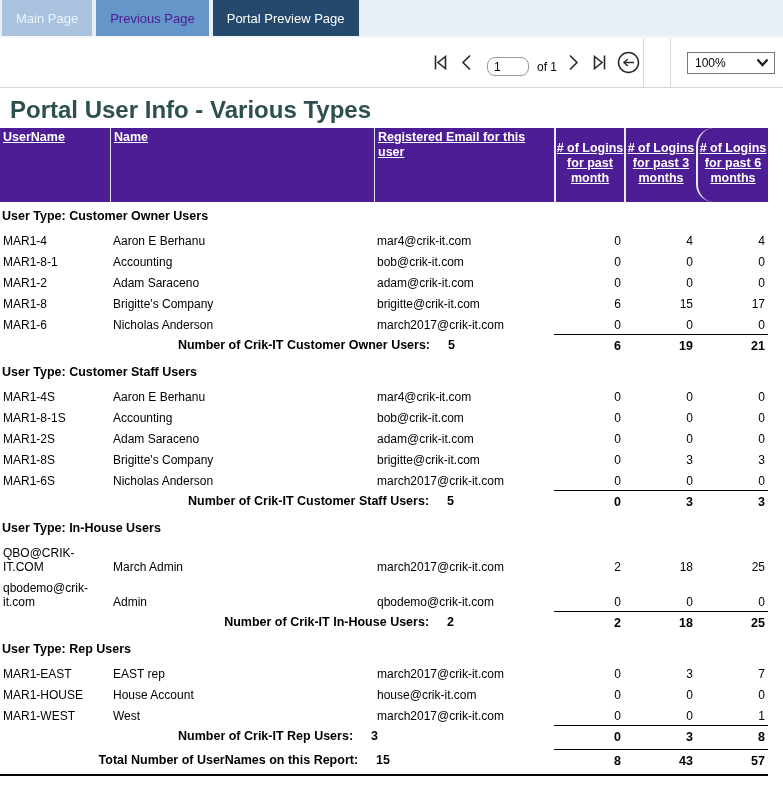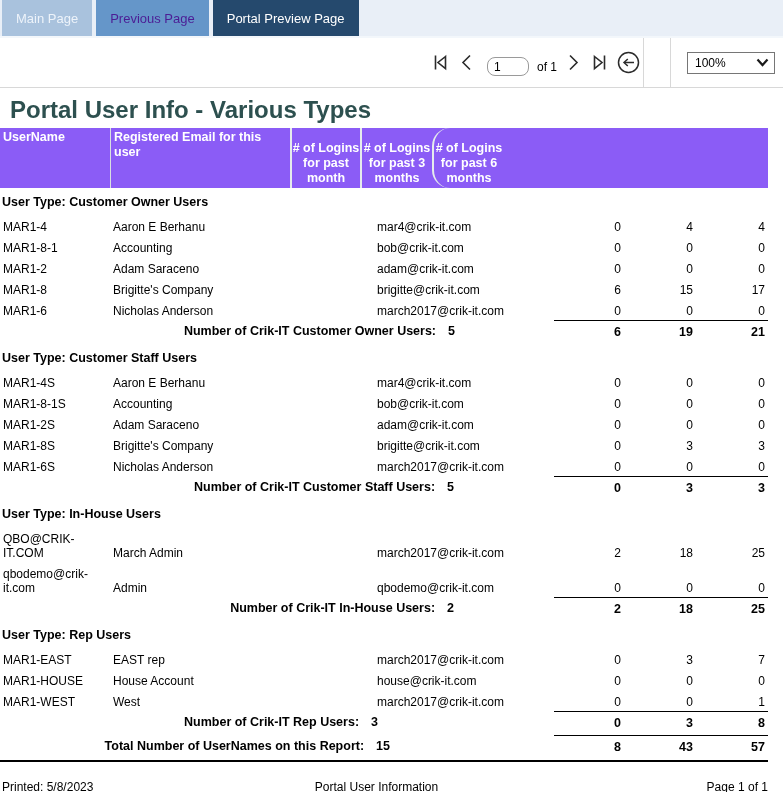--- a/index.html
+++ b/index.html
@@ -31,42 +31,42 @@
   .zoom-select { width: 88px; height: 22px; border: 1px solid #767676; background: #fff;
     display: flex; align-items: center; justify-content: space-between;
     padding: 0 5px 0 7px; font-size: 12px; margin-left: 16px; cursor: pointer; }
 
   
   .title { color: #2d504f; font-size: 24px; font-weight: bold;
     padding: 8px 0 0 10px; height: 40px; line-height: 28px; }
 
   
   .report { width: 768px; }
-  .thead { display: flex; background: #8b5cf6; color: #fff; height: 60px;
-    font-size: 12.5px; font-weight: bold; line-height: 15px; }
+  .thead { display: flex; background: #4c1d95; color: #fff; height: 74px;
+    font-size: 12.5px; font-weight: bold; line-height: 15px; text-decoration: underline; }
   .c-user  { width: 110px; padding: 2px 2px 0 3px; }
   .c-name  { width: 264px; padding: 2px 2px 0 3px; }
   .c-email { width: 180px; padding: 2px 2px 0 3px; }
   .c-n1 { width: 70px; } .c-n2 { width: 72px; } .c-n3 { width: 72px; border-radius: 18px; }
   .thead .c-name, .thead .c-email { border-left: 1px solid #d8e0e0; }
   .thead .c-n1, .thead .c-n2, .thead .c-n3 { border-left: 2px solid #e6ecec;
     text-align: center; padding-top: 13px; }
 
   .trow { display: flex; align-items: flex-end; padding-top: 5px;
     font-size: 12px; line-height: 14px; }
   .trow .c-user { word-break: break-word; }
   .trow .c-n1, .trow .c-n2, .trow .c-n3,
   .sum-totals .c-n1, .sum-totals .c-n2, .sum-totals .c-n3 {
     text-align: right; padding-right: 3px; }
 
   .sec-header { padding: 7px 0 4px 2px; font-weight: bold; font-size: 12.5px;
     line-height: 14px; }
 
   .sum-row { display: flex; align-items: flex-start; margin-top: 2px; }
-  .sum-left { width: 554px; display: flex; justify-content: flex-end; gap: 12px;
+  .sum-left { width: 554px; display: flex; justify-content: flex-end; gap: 18px;
     font-weight: bold; font-size: 12.5px; line-height: 14px; padding-top: 4px; }
   .sum-totals { display: flex; width: 214px; border-top: 1px solid #000;
     font-weight: bold; font-size: 12.5px; line-height: 14px; padding-top: 4px; }
   .section { margin-bottom: 5px; }
   .section-1 .sum-left { padding-right: 99px; }
   .section-2 .sum-left { padding-right: 100px; }
   .section-3 .sum-left { padding-right: 100px; }
   .section-4 .sum-left { padding-right: 176px; }
   .grand-total .sum-left { padding-right: 164px; }
 
@@ -134,20 +134,21 @@
     </svg>
   </div>
 </div>
 
 <div class="title">Portal User Info - Various Types</div>
 
 <div class="report">
 
   <div class="thead">
     <div class="c-user">UserName</div>
+    <div class="c-name">Name</div>
     <div class="c-email">Registered Email for this user</div>
     <div class="c-n1"># of Logins for past month</div>
     <div class="c-n2"># of Logins for past 3 months</div>
     <div class="c-n3"># of Logins for past 6 months</div>
   </div>
 
   <div id="sections-host">
   <div class="section section-1">
     <div class="sec-header">User Type: Customer Owner Users</div>
     <div>

